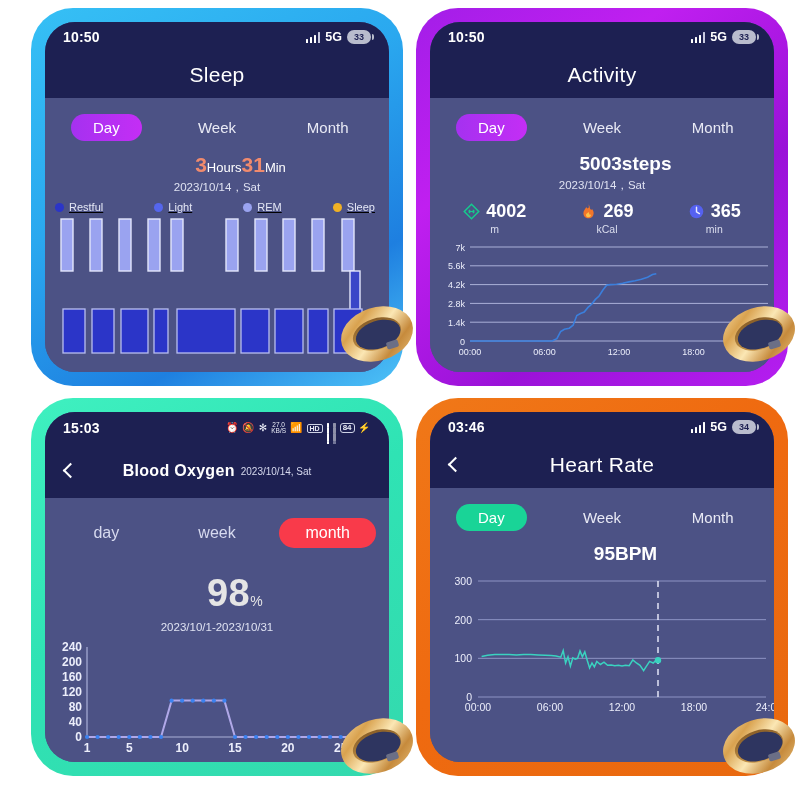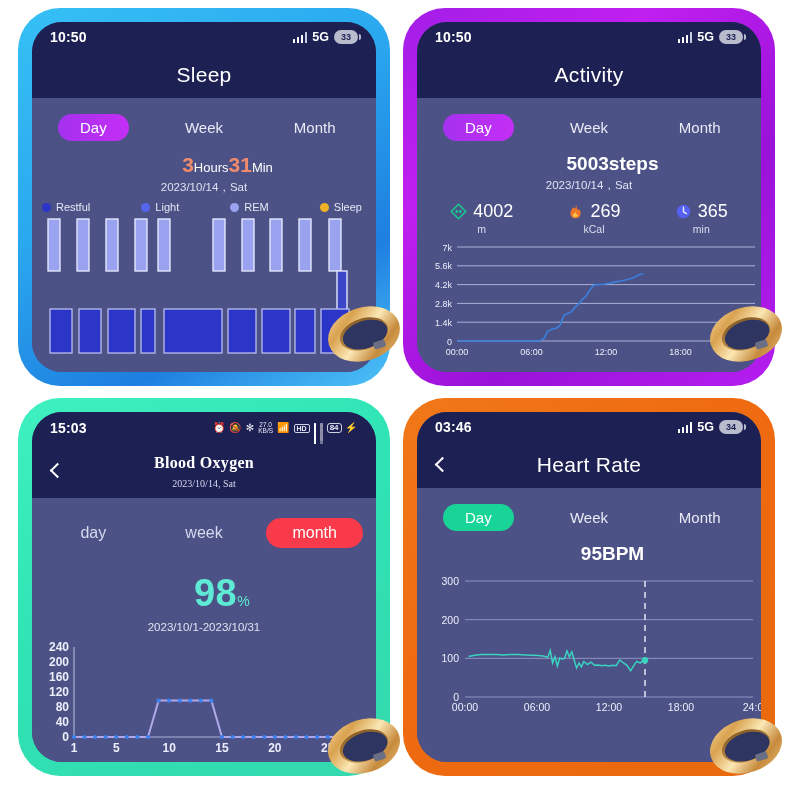--- a/index.html
+++ b/index.html
@@ -6,20 +6,21 @@
   html, body {
     width: 800px; height: 800px;
     background: #ffffff;
     font-family: "Liberation Sans", sans-serif;
     overflow: hidden;
   }
   .grid {
     position: relative;
     width: 732px; height: 800px;
     background: #ffffff;
+    margin-left: 13px;
   }
 
   
   .phone {
     position: absolute;
     border-radius: 42px;
     padding: 14px;
     overflow: visible;
   }
   .phone.sleep    { left: 18px;  top: 8px;   width: 372px; height: 378px;
@@ -79,21 +80,21 @@
   }
 
   
   .titlebar {
     background: #1d2052;
     position: relative;
     display: flex; align-items: center; justify-content: center;
     flex: 0 0 auto;
   }
   .titlebar.h1 { height: 46px; }
-  .titlebar.h2 { height: 54px; flex-direction: column; gap: 6px; font-family: Liberation Serif, serif; }
+  .titlebar.h2 { height: 54px; flex-direction: row; gap: 6px; }
   .title { color: #ffffff; font-size: 21px; font-weight: 500; letter-spacing: .3px; }
   .title.sm { font-size: 16px; font-weight: bold; }
   .subtitle-top { color: #d6d9ee; font-size: 10px; }
   .back-chevron {
     position: absolute; left: 16px; top: 50%; transform: translateY(-50%);
     width: 16px; height: 16px; cursor: pointer;
   }
   .back-chevron::before {
     content: ""; position: absolute; left: 4px; top: 2px;
     width: 9px; height: 9px;
@@ -119,33 +120,33 @@
   .pill.green  { background: #19d497; color:#fff; }
   .pill.red    { background: #f93a4a; color:#fff; font-size: 16px; padding: 6px 26px; }
   .tab.lower { font-size: 16px; color:#d7daef; }
 
   
   .summary { text-align: center; margin-top: 2px; }
   .sum-main { color:#ffffff; font-size: 19px; font-weight: 600; padding-left: 47px; }
   .sum-main .num-orange { color:#f08a6d; font-size: 21px; }
   .sum-main .unit-sm { font-size: 13px; font-weight: 500; }
   .sum-sub { color:#dfe2f2; font-size: 11.5px; margin-top: 3px; }
-  .big-pct { color:#5eead4; font-size: 38px; font-weight: 600; letter-spacing:.5px;padding-left:36px; }
+  .big-pct { color:#e5e5e5; font-size: 38px; font-weight: 600; letter-spacing:.5px;padding-left:36px; }
   .big-pct .pct { font-size: 14px; font-weight: 400; }
 
   
-  .legend { display: flex; justify-content: space-between; padding: 6px 14px 0 10px; }
+  .legend { display: flex; justify-content: space-between; padding: 6px 14px 0 10px; text-decoration: underline; }
   .lg { display:flex; align-items:center; gap:5px; color:#e4e7f5; font-size: 11px; }
   .dot { width:9px; height:9px; border-radius:50%; display:inline-block; }
 
   
   .metrics { display:flex; justify-content: space-around; padding: 8px 6px 2px; }
   .metric { text-align:center; }
   .metric .top { display:flex; align-items:center; gap:6px; justify-content:center; }
-  .metric .val { color:#ffffff; font-size: 18px; font-weight: 400; }
+  .metric .val { color:#ffffff; font-size: 18px; font-weight: 700; }
   .metric .unit { color:#dcdfef; font-size: 10.5px; margin-top: 1px; }
   .mi { width: 17px; height: 17px; display:block; }
 
   
   .chart-wrap { position: relative; width: 100%; }
   svg { display: block; overflow: visible; }
   .axis-lbl { fill:#eceefb; font-size: 9px; font-family:"Liberation Sans",sans-serif; }
   .axis-lbl.big { font-size: 12px; font-weight: bold; }
   .axis-lbl.med { font-size: 10.5px; }
   .gridline { stroke:#aab0d8; stroke-width: 1; }

